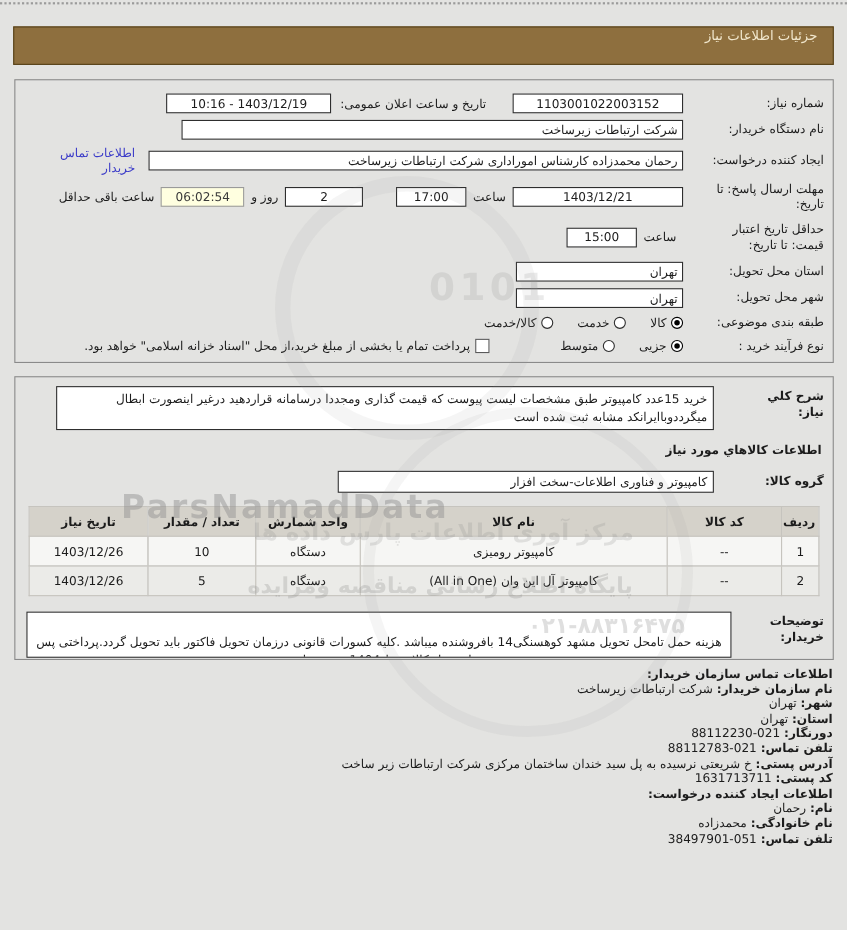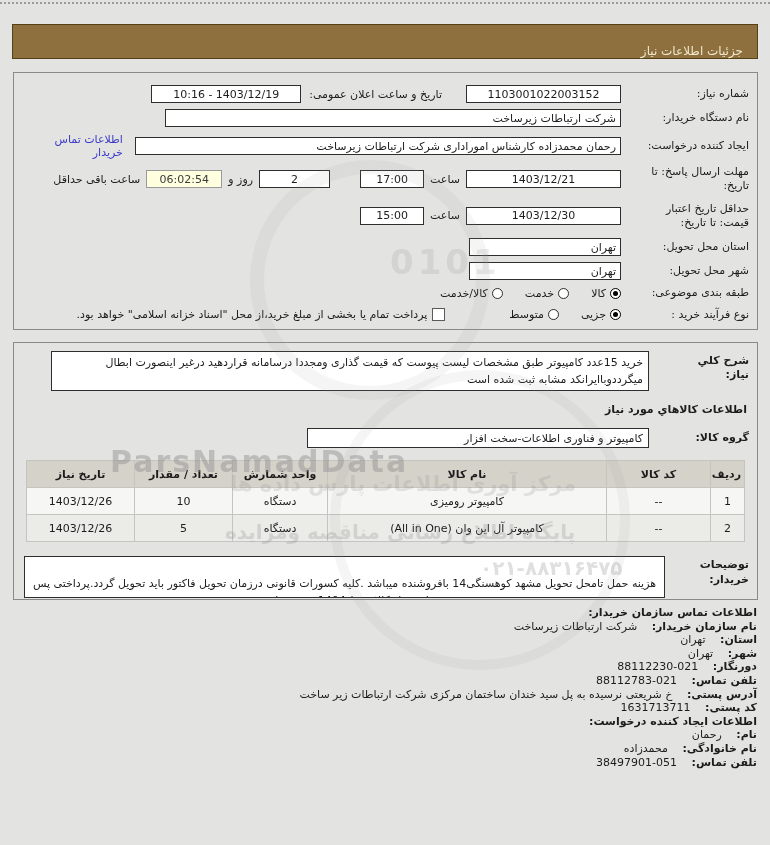--- a/index.html
+++ b/index.html
@@ -12,21 +12,21 @@
     direction:rtl;
     position:relative;
     overflow:hidden;
   }
   .dotline { position:absolute; top:2px; left:0; right:0; height:0; border-top:2px dotted #9b9b9b; }
 
   .titlebar {
     position:absolute; top:24px; left:12px; right:12px; height:35px;
     background:#8e6f3e; border:1px solid #554018;
     color:#f1e7cd; font-size:12px;
-    display:flex; align-items:flex-end; padding:0 14px;
+    display:flex; align-items:flex-start; padding:0 14px;
   }
 
   .panel {
     position:absolute; left:13px; right:12px;
     border:1px solid #8a8a8a;
   }
   .panel1 { top:72px; height:258px; padding:12px 8px 0 8px; }
   .panel2 { top:342px; height:258px; padding:8px 8px 0 8px; }
 
   .frow { display:flex; align-items:center; margin-bottom:6px; }
@@ -74,21 +74,21 @@
   tr.r-even td { background:#ebebe8; }
 
   .notesrow { display:flex; margin-top:14px; padding-left:2px; }
   .noteslabel { width:84px; flex:none; font-weight:bold; line-height:1.35; padding-top:2px; }
   .notesbox {
     background:#fff; border:1px solid #2e2e2e; flex:1; height:42px; overflow:hidden;
     padding:18px 5px; line-height:17px; text-align:center;
   }
 
   .footer { position:absolute; top:606px; right:13px; left:13px; line-height:13.6px; }
-  .fline .flab { font-weight:bold;margin-left:11px; }
+  .fline .flab { font-weight:bold; }
 
   
   .wm { position:absolute; pointer-events:none; z-index:40; color:#8f8f8f; }
   .wm-latin { top:444px; left:110px; font-size:30px; font-weight:bold; letter-spacing:2px; opacity:.45; }
   .wm-fa1 { top:472px; left:230px; font-size:21px; font-weight:bold; opacity:.22; }
   .wm-fa2 { top:520px; left:225px; font-size:20px; font-weight:bold; opacity:.28; }
   .wm-phone { top:556px; left:480px; font-size:20px; font-weight:bold; opacity:.28; }
   .wm-num { top:242px; left:390px; font-size:34px; font-weight:bold; opacity:.18; letter-spacing:4px;text-align:center; }
   .wm-circle { border:14px solid #9a9a9a; border-radius:50%; opacity:.10; }
   .c1 { top:160px; left:250px; width:240px; height:240px; position:absolute; }
@@ -150,23 +150,20 @@
     <div class="ibox center yellow" style="width:76px">
       <span dir="ltr">06:02:54</span>
     </div>
     <span class="sep">ساعت باقی حداقل</span>
   </div>
 
   <div class="frow" style="margin-bottom:8px">
     <div class="flabel2">
       <div>حداقل تاریخ اعتبار</div>
       <div>قیمت: تا تاریخ:</div>
-    </div>
-    <div class="ibox center" style="width:155px">
-      <span dir="ltr">1403/12/30</span>
     </div>
     <span class="sep">ساعت</span>
     <div class="ibox center" style="width:64px">
       <span dir="ltr">15:00</span>
     </div>
   </div>
 
   <div class="frow">
     <div class="flabel">استان محل تحویل:</div>
     <div class="ibox" style="width:152px">
@@ -281,22 +278,22 @@
     <div class="notesbox">
       <span>هزینه حمل تامحل تحویل مشهد کوهسنگی14 بافروشنده میباشد .کلیه کسورات قانونی درزمان تحویل فاکتور باید تحویل گردد.پرداختی پس ازتحویل کالا خرداد1404به بعدمیباشد</span>
     </div>
   </div>
 
 </div>
 
 <div class="footer">
   <div class="fline"><span class="flab">اطلاعات تماس سازمان خریدار:</span> <span class="fval"></span></div>
   <div class="fline"><span class="flab">نام سازمان خریدار:</span> <span class="fval">شرکت ارتباطات زیرساخت</span></div>
+  <div class="fline"><span class="flab">شهر:</span> <span class="fval">تهران</span></div>
   <div class="fline"><span class="flab">استان:</span> <span class="fval">تهران</span></div>
-  <div class="fline"><span class="flab">شهر:</span> <span class="fval">تهران</span></div>
   <div class="fline"><span class="flab">دورنگار:</span> <span class="fval" dir="ltr">88112230-021</span></div>
   <div class="fline"><span class="flab">تلفن تماس:</span> <span class="fval" dir="ltr">88112783-021</span></div>
   <div class="fline"><span class="flab">آدرس پستی:</span> <span class="fval">خ شریعتی نرسیده به پل سید خندان ساختمان مرکزی شرکت ارتباطات زیر ساخت</span></div>
   <div class="fline"><span class="flab">کد پستی:</span> <span class="fval" dir="ltr">1631713711</span></div>
   <div class="fline"><span class="flab">اطلاعات ایجاد کننده درخواست:</span> <span class="fval"></span></div>
   <div class="fline"><span class="flab">نام:</span> <span class="fval">رحمان</span></div>
   <div class="fline"><span class="flab">نام خانوادگی:</span> <span class="fval">محمدزاده</span></div>
   <div class="fline"><span class="flab">تلفن تماس:</span> <span class="fval" dir="ltr">38497901-051</span></div>
 </div>
 

